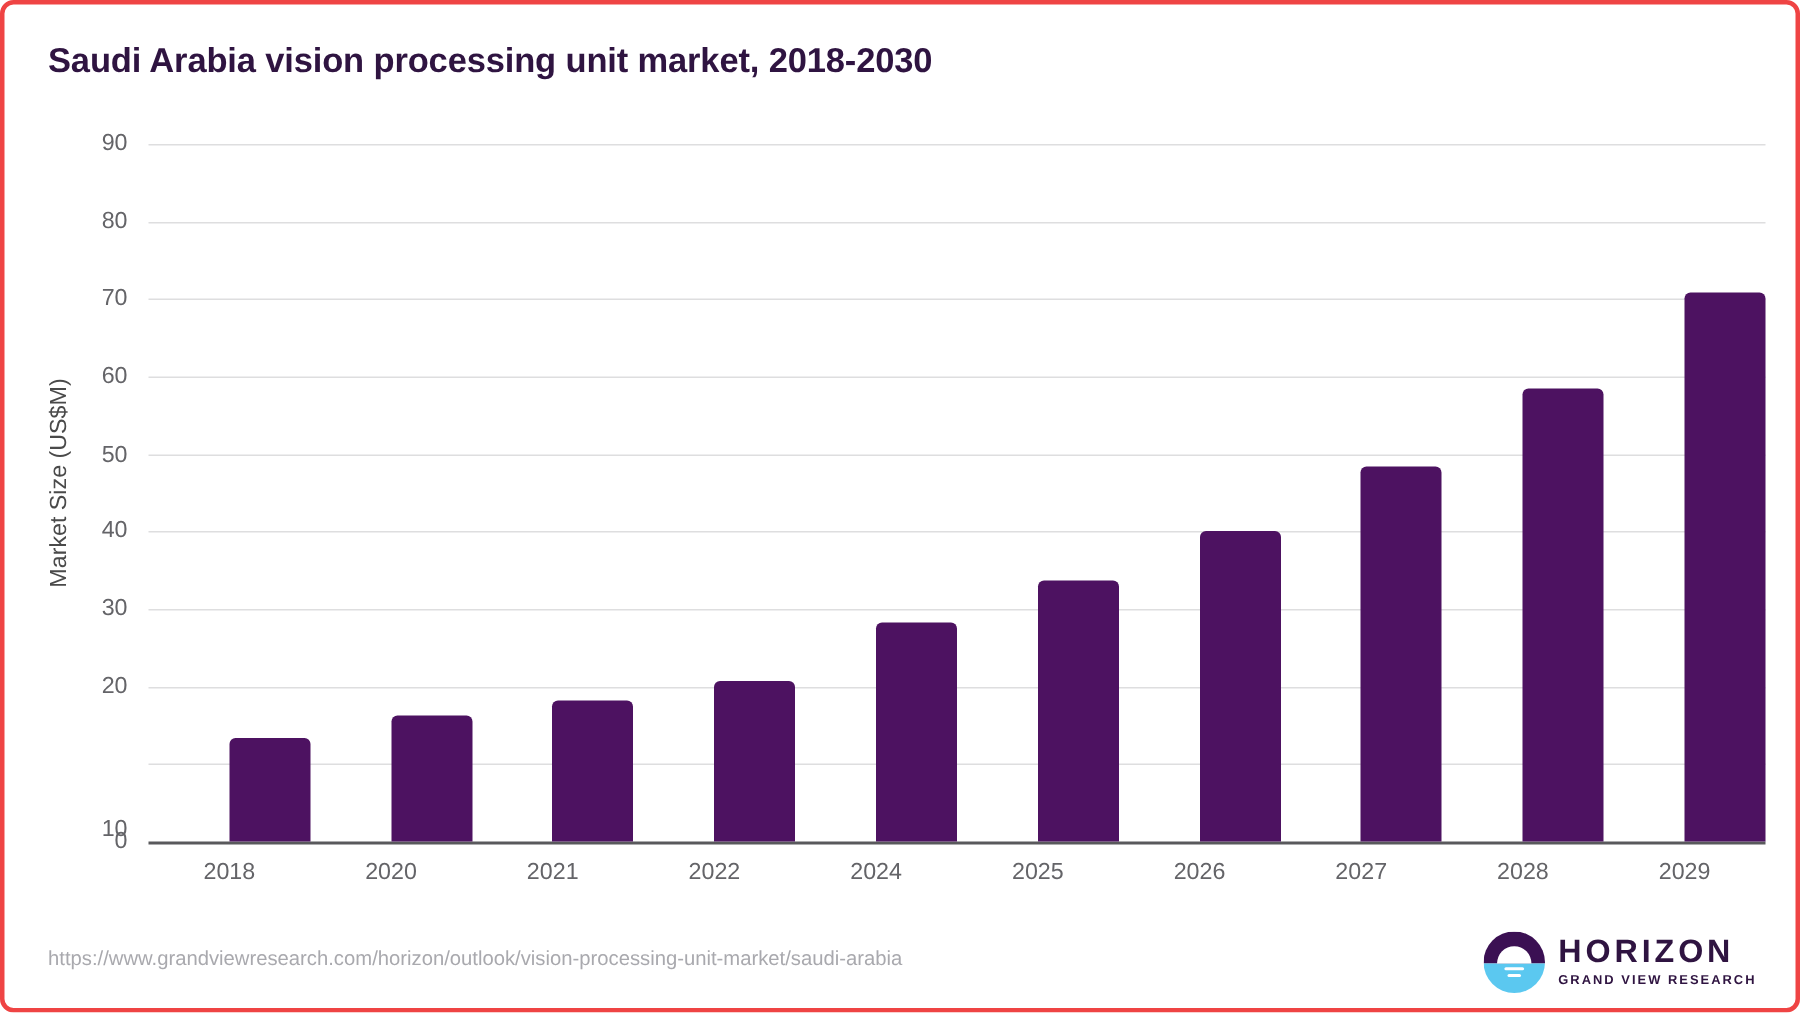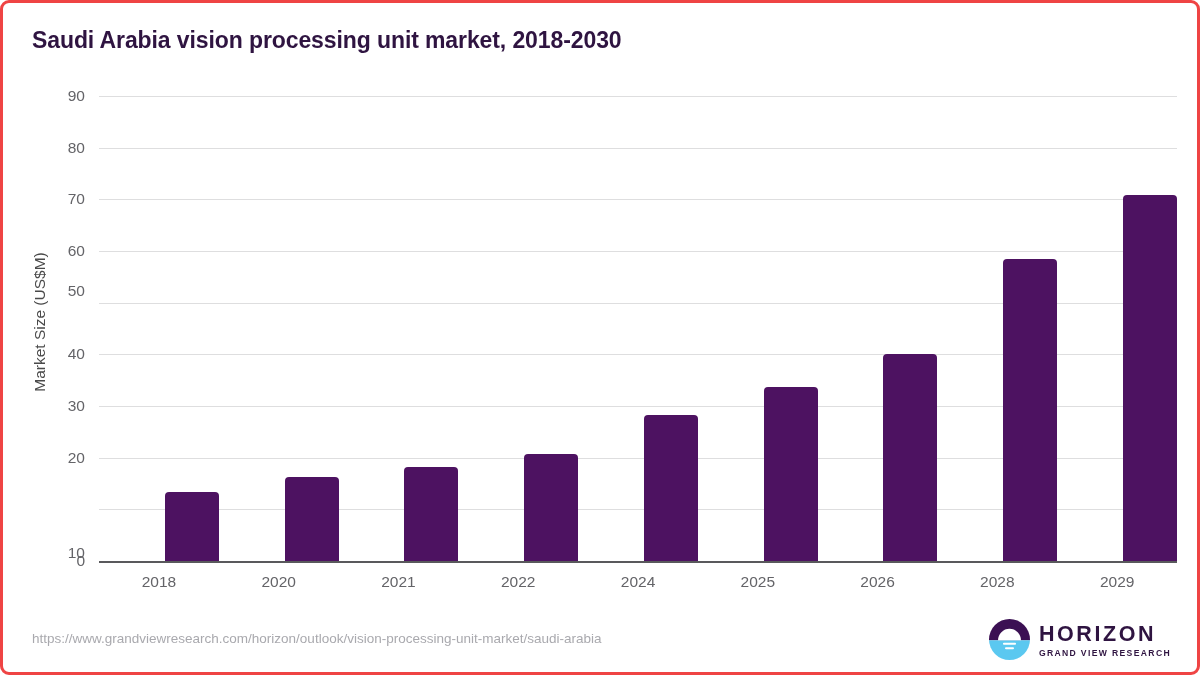--- a/index.html
+++ b/index.html
@@ -124,20 +124,21 @@
     font-size: 13.5px;
     color: #a9a9ae;
     white-space: nowrap;
   }
   .logo {
     position: absolute;
     right: 26px;
     top: 616px;
     height: 44px;
     display: flex;
+    align-items: center;
     gap: 9px;
   }
   .logo-mark {
     width: 41px;
     height: 41px;
     flex: 0 0 41px;
   }
   .logo-text {
     display: flex;
     flex-direction: column;
@@ -181,21 +182,21 @@
           <div class="gridline" style="top: 103.333px;"></div>
           <div class="gridline" style="top: 51.6667px;"></div>
           <div class="gridline" style="top: 0px;"></div>
         </div>
       <div id="yticks">
           <div class="ytick-label" style="top: 465px;">0</div>
           <div class="ytick-label" style="top: 413.333px; margin-top: 44px;">10</div>
           <div class="ytick-label" style="top: 361.667px;">20</div>
           <div class="ytick-label" style="top: 310px;">30</div>
           <div class="ytick-label" style="top: 258.333px;">40</div>
-          <div class="ytick-label" style="top: 195px;">50</div>
+          <div class="ytick-label" style="top: 208px;">50</div>
           <div class="ytick-label" style="top: 155px;">60</div>
           <div class="ytick-label" style="top: 103.333px;">70</div>
           <div class="ytick-label" style="top: 51.6667px;">80</div>
           <div class="ytick-label" style="top: 0px;">90</div>
         </div>
       <div class="bars" id="bars">
           <div class="bar-slot">
             <div class="bar" title="2018: 13.4" style="height: 69.2333px; background: rgb(77, 18, 97);"></div>
             <div class="xtick-label">2018</div>
           </div>
@@ -215,20 +216,24 @@
             <div class="bar" title="2024: 28.2" style="height: 145.7px; background: rgb(77, 18, 97);"></div>
             <div class="xtick-label">2024</div>
           </div>
           <div class="bar-slot">
             <div class="bar" title="2025: 33.6" style="height: 173.6px; background: rgb(77, 18, 97);"></div>
             <div class="xtick-label">2025</div>
           </div>
           <div class="bar-slot">
             <div class="bar" title="2026: 40.1" style="height: 207.183px; background: rgb(77, 18, 97);"></div>
             <div class="xtick-label">2026</div>
+          </div>
+          <div class="bar-slot">
+            <div class="bar" title="2027: 48.3" style="height: 249.55px; background: rgb(77, 18, 97);"></div>
+            <div class="xtick-label">2027</div>
           </div>
           <div class="bar-slot">
             <div class="bar" title="2028: 58.4" style="height: 301.733px; background: rgb(77, 18, 97);"></div>
             <div class="xtick-label">2028</div>
           </div>
           <div class="bar-slot">
             <div class="bar" title="2029: 70.8" style="height: 365.8px; background: rgb(77, 18, 97);"></div>
             <div class="xtick-label">2029</div>
           </div>
         </div>

